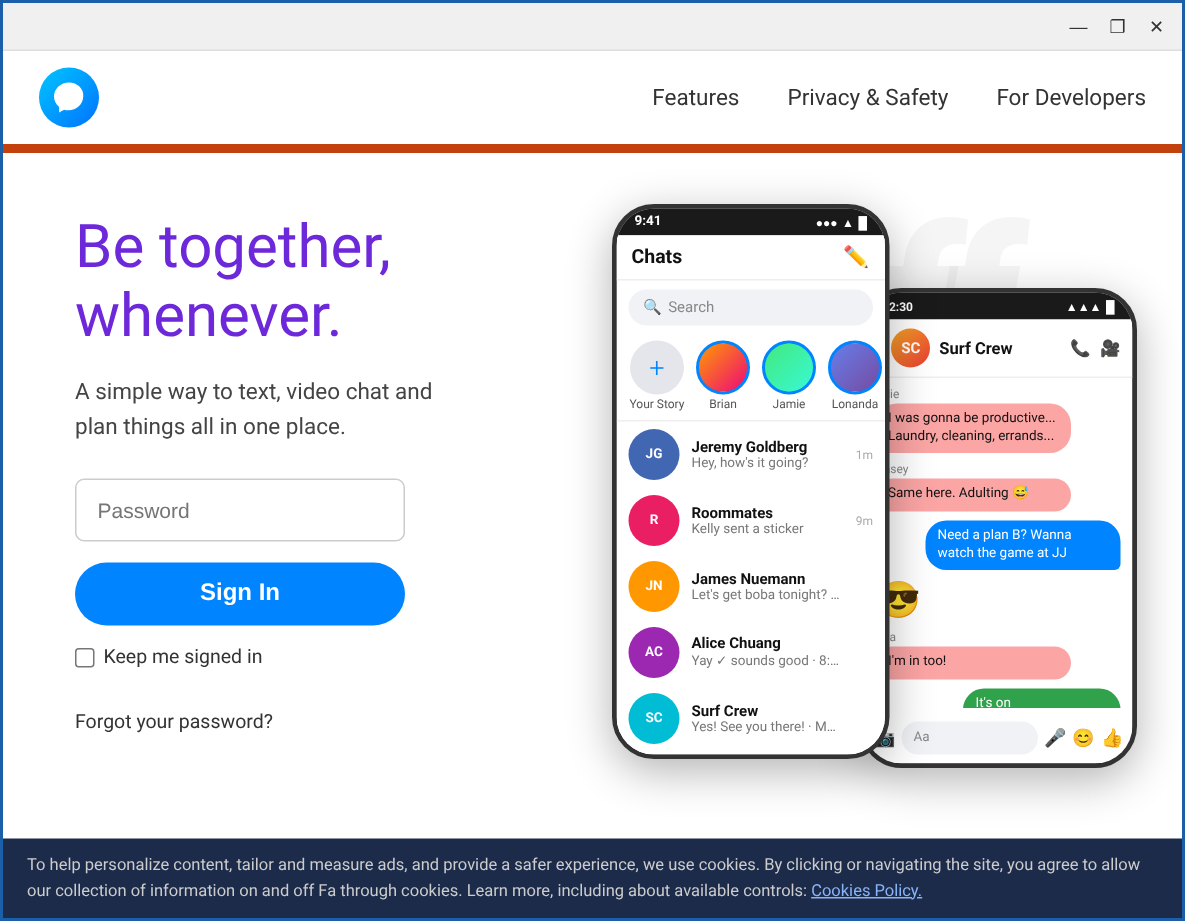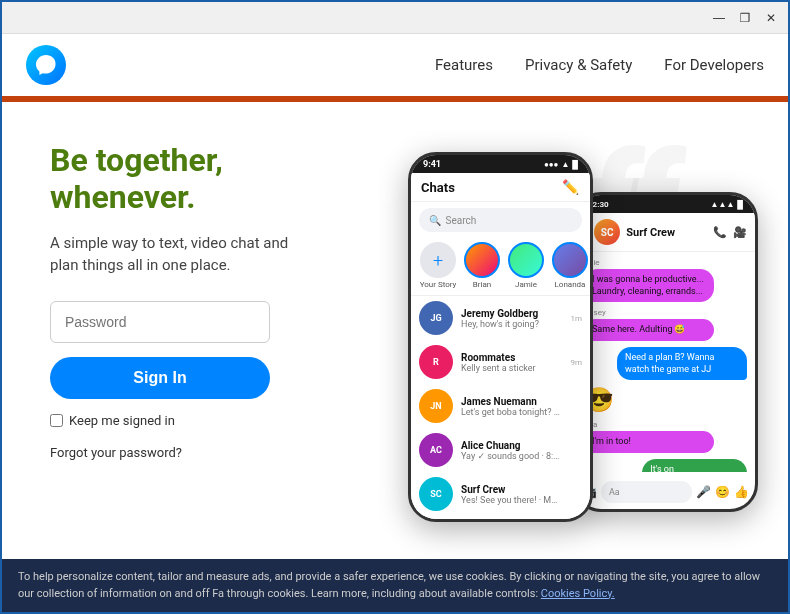--- a/index.html
+++ b/index.html
@@ -51,24 +51,24 @@
       overflow: hidden;
     }
 
     
     .left-panel {
       width: 300px;
       flex-shrink: 0;
       z-index: 2;
     }
     .hero-title {
-      font-size: 32px;
-      font-weight: 700;
+      font-size: 40px;
+      font-weight: 400;
       line-height: 1.15;
-      color: #4d7c0f;
+      color: #6d28d9;
       margin-bottom: 16px;
     }
     .hero-subtitle {
       font-size: 15px;
       color: #444;
       line-height: 1.5;
       margin-bottom: 24px;
       max-width: 240px;
     }
     .input-field {
@@ -91,21 +91,21 @@
       border: none;
       border-radius: 22px;
       font-size: 16px;
       font-weight: 600;
       cursor: pointer;
       margin-top: 4px;
       margin-bottom: 14px;
     }
     .keep-signed {
       display: flex; align-items: center; gap: 6px;
-      font-size: 13px; color: #333; margin-bottom: 14px;
+      font-size: 13px; color: #333; margin-bottom: 24px;
     }
     .forgot-password {
       font-size: 13px; color: #333; cursor: pointer; text-decoration: none;
     }
 
     
     .watermark {
       position: absolute;
       right: 120px;
       top: 20px;
@@ -134,21 +134,21 @@
       background: #1a1a1a;
       border-radius: 28px;
       border: 3px solid #333;
       overflow: hidden;
       box-shadow: 0 8px 30px rgba(0,0,0,0.3);
     }
     .phone-left {
       width: 185px;
       height: 370px;
       left: 20px;
-      top: 40px;
+      top: 24px;
       z-index: 2;
     }
     .phone-right {
       width: 185px;
       height: 320px;
       right: 10px;
       top: 80px;
       z-index: 1;
     }
     .phone-screen {
@@ -270,21 +270,21 @@
     }
     .msg-row.right { align-self: flex-end; align-items: flex-end; }
     .msg-sender { font-size: 8px; color: #888; margin-bottom: 2px; }
     .msg-bubble {
       padding: 5px 8px;
       border-radius: 14px;
       font-size: 9px;
       line-height: 1.3;
       max-width: 130px;
     }
-    .msg-bubble.received { background: #d946ef; color: #111; border-bottom-left-radius: 4px; }
+    .msg-bubble.received { background: #fca5a5; color: #111; border-bottom-left-radius: 4px; }
     .msg-bubble.sent { background: #0084ff; color: #fff; border-bottom-right-radius: 4px; }
     .msg-bubble.green-sent { background: #31a24c; color: #fff; border-bottom-right-radius: 4px; }
     .emoji-msg { font-size: 24px; }
 
     .msg-input-area {
       position: absolute;
       bottom: 6px;
       left: 0; right: 0;
       padding: 0 6px;
       display: flex;

